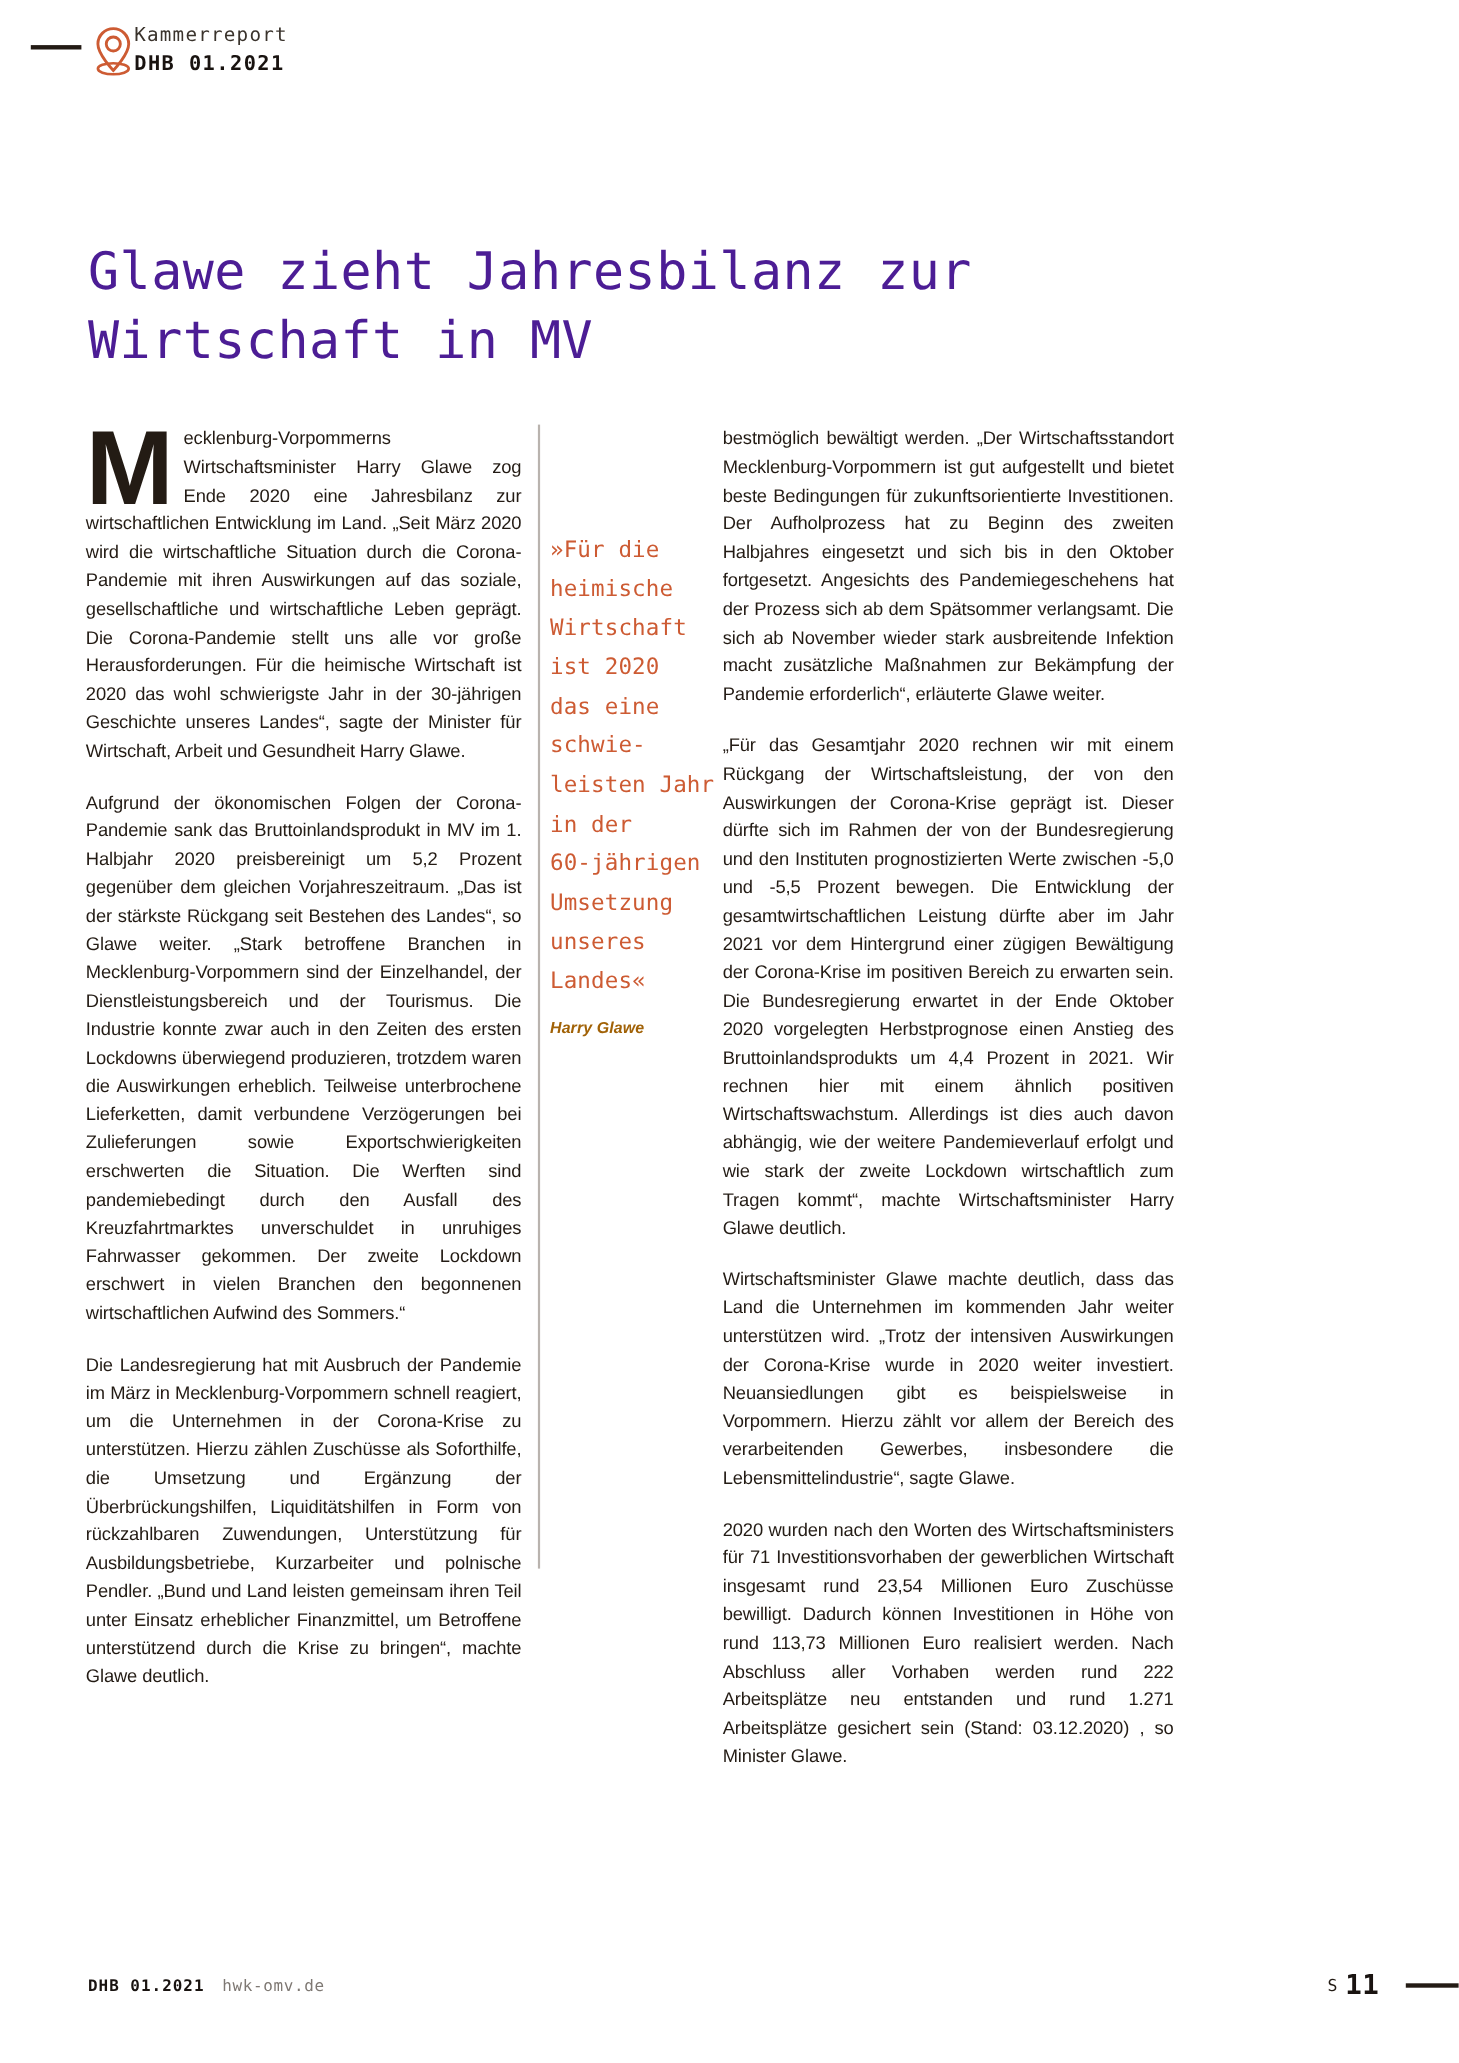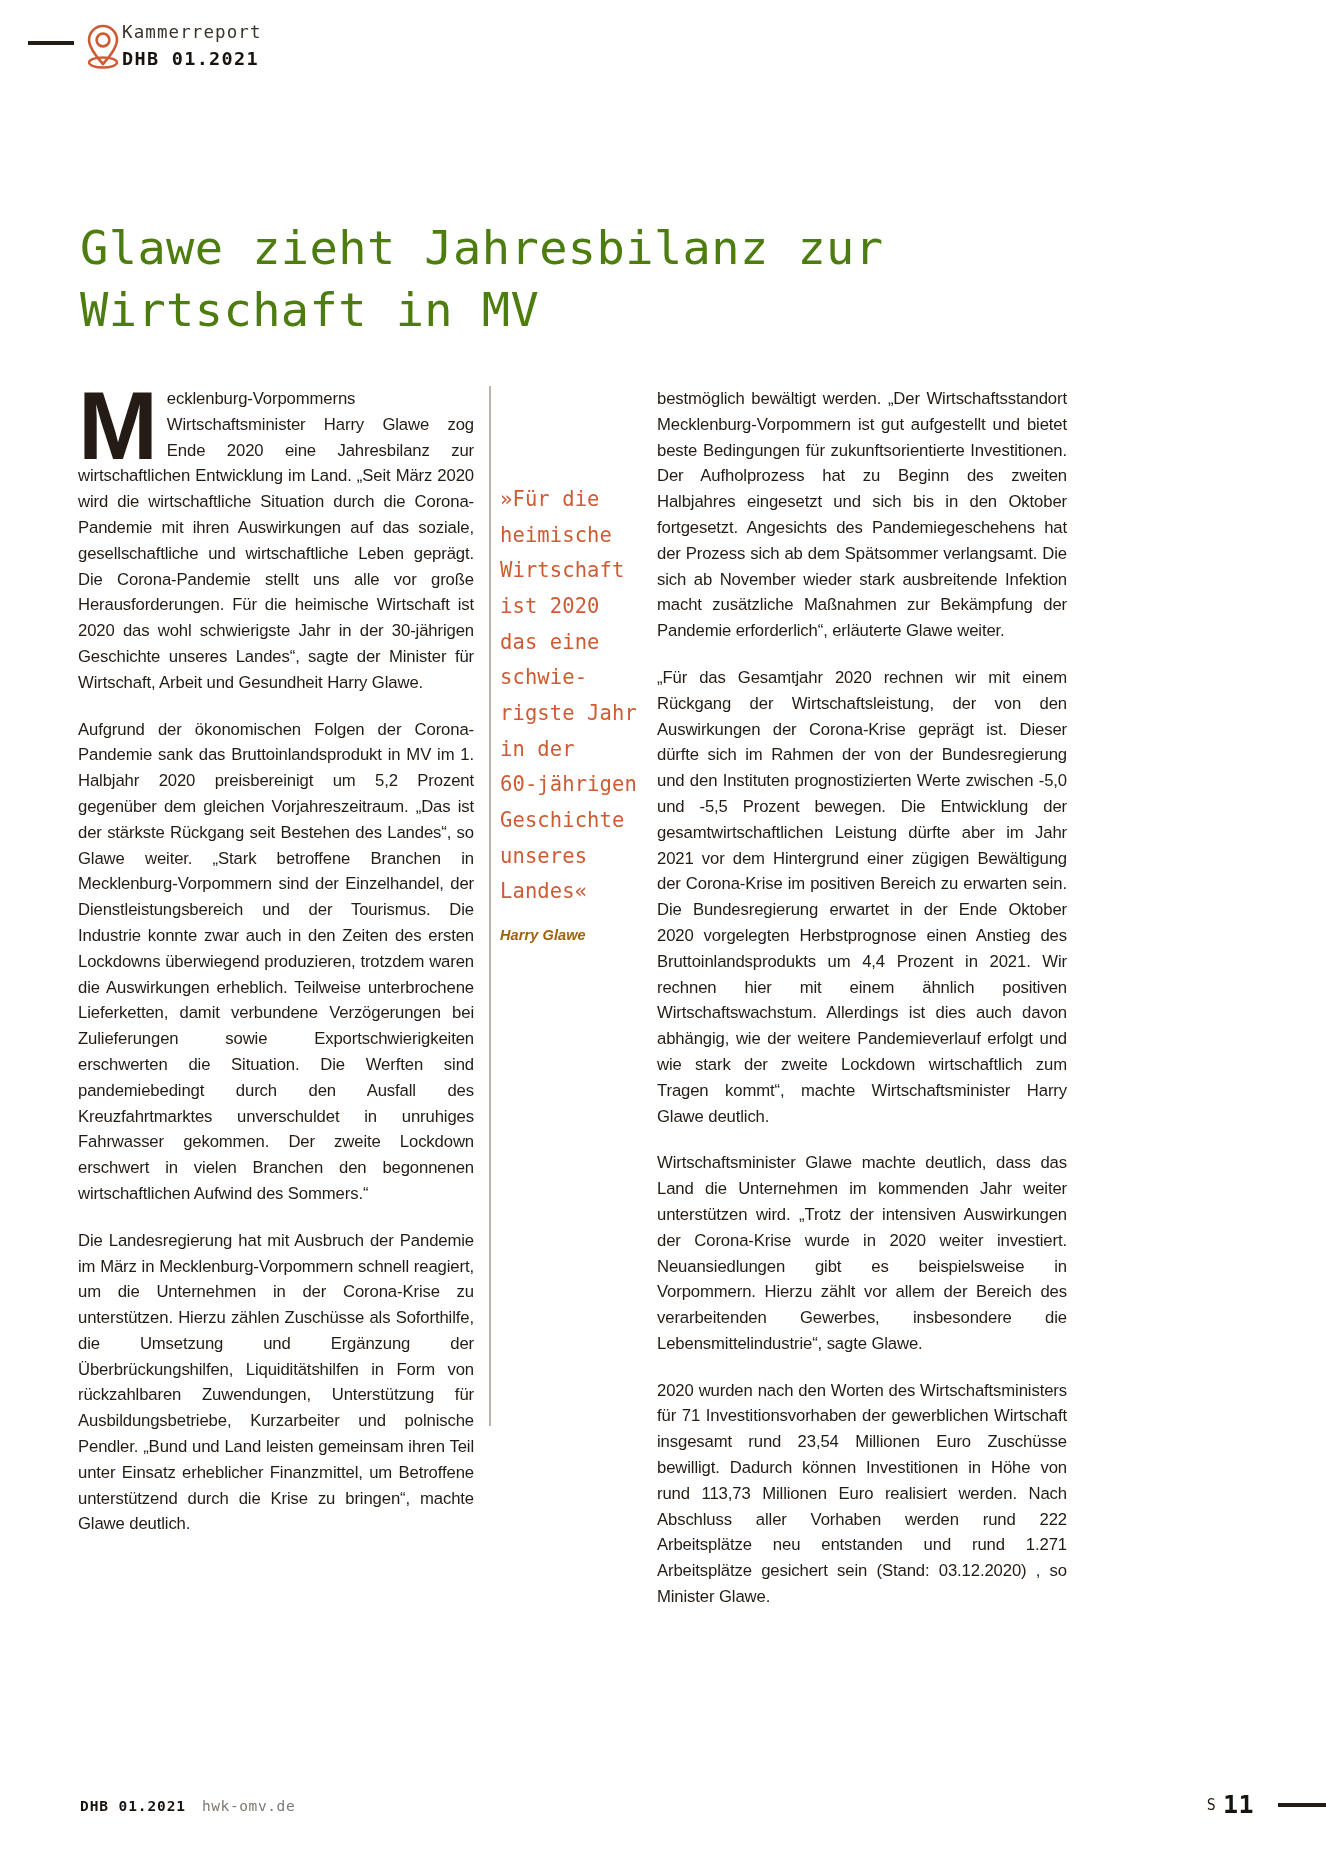--- a/index.html
+++ b/index.html
@@ -64,21 +64,21 @@
   .headline {
     position: absolute;
     left: 80px;
     top: 186px;
     width: 1040px;
     font-family: "DejaVu Sans Mono", monospace;
     font-size: 47px;
     font-weight: 400;
     line-height: 1.30;
     letter-spacing: 0.4px;
-    color: #4d7c0f;
+    color: #4c1d95;
   }
   .headline-line { white-space: nowrap; display: block; }
 
   
   .article {
     position: absolute;
     top: 386px;
     left: 0;
     width: 100%;
     height: 1330px;
@@ -249,24 +249,24 @@
 </div>
 
 <div class="pullquote-wrap">
   <div class="pullquote">
     <span class="pullquote-line">»Für die</span>
     <span class="pullquote-line">heimische</span>
     <span class="pullquote-line">Wirtschaft</span>
     <span class="pullquote-line">ist 2020</span>
     <span class="pullquote-line">das eine</span>
     <span class="pullquote-line">schwie-</span>
-    <span class="pullquote-line">rigste Jahr</span>
+    <span class="pullquote-line">leisten Jahr</span>
     <span class="pullquote-line">in der</span>
     <span class="pullquote-line">60-jährigen</span>
-    <span class="pullquote-line">Geschichte</span>
+    <span class="pullquote-line">Umsetzung</span>
     <span class="pullquote-line">unseres</span>
     <span class="pullquote-line">Landes«</span>
   </div>
   <div class="pullquote-attrib">Harry Glawe</div>
 </div>
 
 <div class="page-footer">
   <div class="footer-left">
     <span class="footer-issue">DHB 01.2021</span>
     <span class="footer-url">hwk-omv.de</span>

